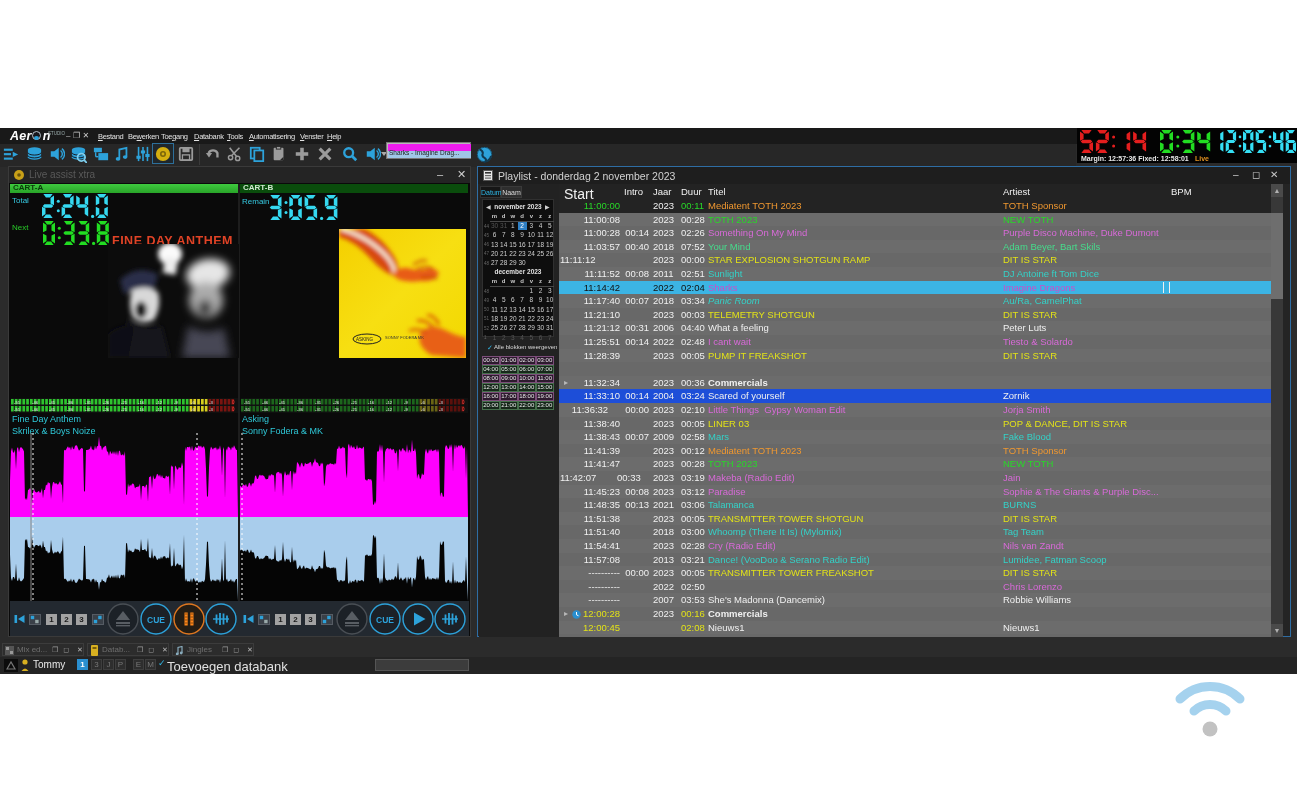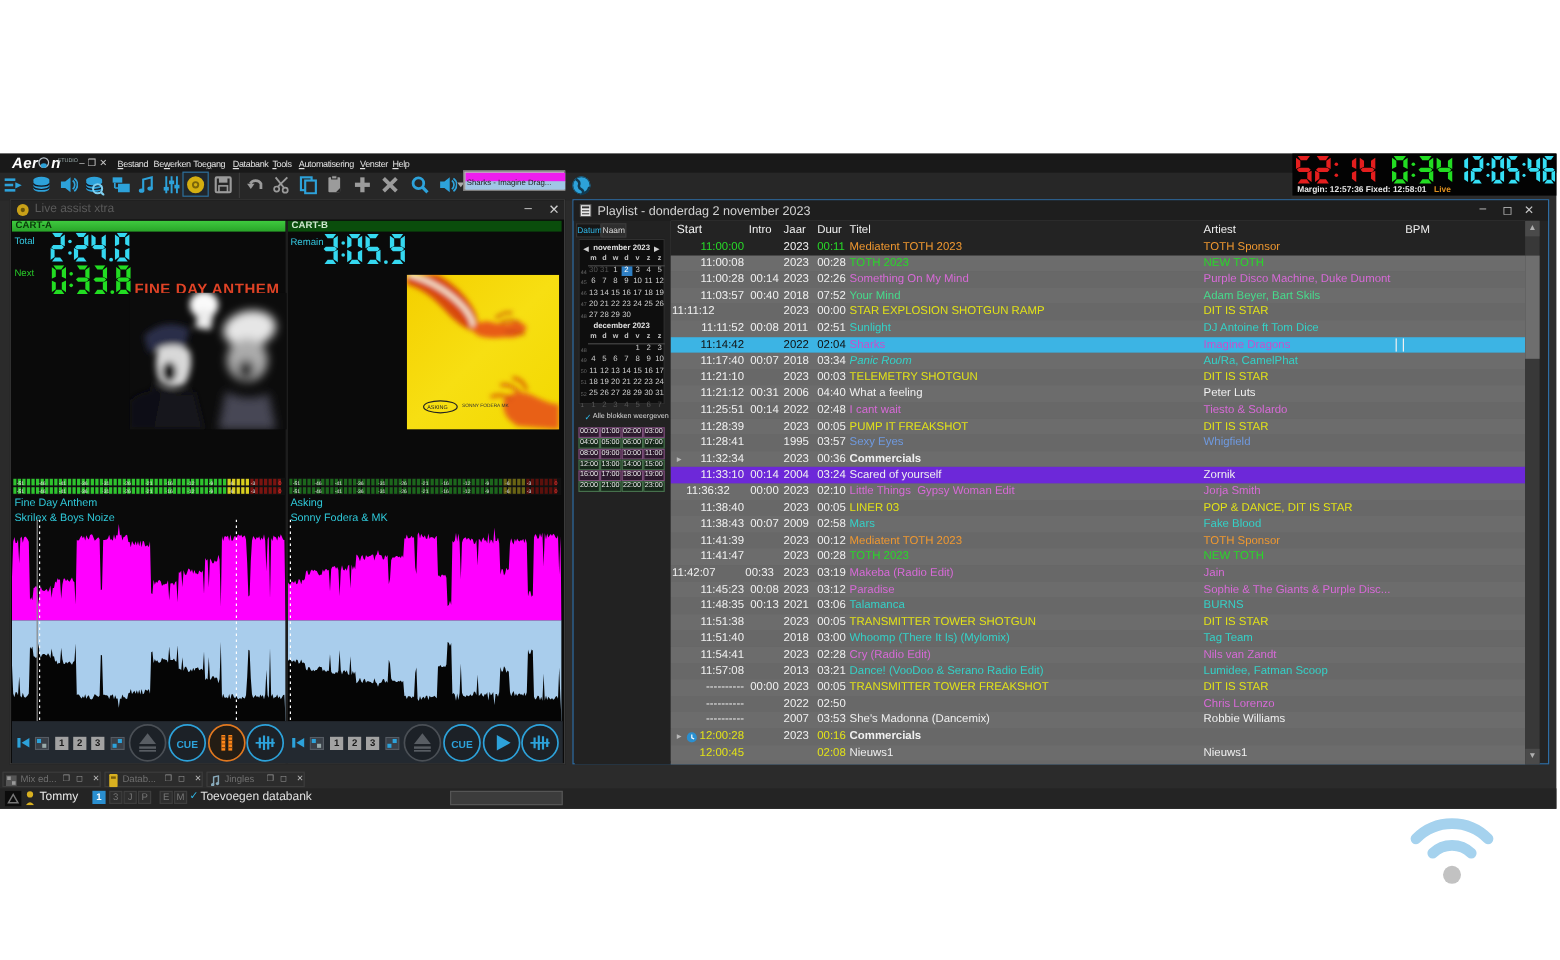--- a/index.html
+++ b/index.html
@@ -906,21 +906,21 @@
           <div class="abs" style="left:36px;top:36px;width:17.5px;height:8.6px;background:#2d1a2e;border:1px solid #7c4e7a;font-size:6px;color:#e8e8e8;text-align:center;line-height:7px">18:00</div>
           <div class="abs" style="left:54px;top:36px;width:17.5px;height:8.6px;background:#2d1a2e;border:1px solid #7c4e7a;font-size:6px;color:#e8e8e8;text-align:center;line-height:7px">19:00</div>
           <div class="abs" style="left:0px;top:45px;width:17.5px;height:8.6px;background:#16281a;border:1px solid #46704c;font-size:6px;color:#e8e8e8;text-align:center;line-height:7px">20:00</div>
           <div class="abs" style="left:18px;top:45px;width:17.5px;height:8.6px;background:#16281a;border:1px solid #46704c;font-size:6px;color:#e8e8e8;text-align:center;line-height:7px">21:00</div>
           <div class="abs" style="left:36px;top:45px;width:17.5px;height:8.6px;background:#16281a;border:1px solid #46704c;font-size:6px;color:#e8e8e8;text-align:center;line-height:7px">22:00</div>
           <div class="abs" style="left:54px;top:45px;width:17.5px;height:8.6px;background:#16281a;border:1px solid #46704c;font-size:6px;color:#e8e8e8;text-align:center;line-height:7px">23:00</div>
         </div>
 </div>
 <div class="abs" style="left:81px;top:17px;width:712px;height:453px;background:#696969">
 <div class="abs" style="left:0;top:0;width:712px;height:29px;background:#232323"></div>
-<div class="abs" style="left:5px;top:2px;font-size:10px;color:#f0f0f0">Start</div>
+<div class="abs" style="left:5px;top:2px;font-size:14px;color:#f0f0f0">Start</div>
 <div class="abs" style="left:65px;top:2px;font-size:9.5px;color:#f0f0f0">Intro</div>
 <div class="abs" style="left:94px;top:2px;font-size:9.5px;color:#f0f0f0">Jaar</div>
 <div class="abs" style="left:122px;top:2px;font-size:9.5px;color:#f0f0f0">Duur</div>
 <div class="abs" style="left:149px;top:2px;font-size:9.5px;color:#f0f0f0">Titel</div>
 <div class="abs" style="left:444px;top:2px;font-size:9.5px;color:#f0f0f0">Artiest</div>
 <div class="abs" style="left:612px;top:2px;font-size:9.5px;color:#f0f0f0">BPM</div>
 <div class="abs" style="left:0;top:15.0px;width:712px;height:13.6px;background:#232323;font-size:9.5px;line-height:13.6px;white-space:nowrap">
 <div class="abs" style="left:1px;top:0;width:60px;text-align:right;color:#28d828">11:00:00</div>
 <div class="abs" style="left:94px;top:0;color:#f0f0f0">2023</div>
 <div class="abs" style="left:122px;top:0;color:#28d828">00:11</div>
@@ -1005,36 +1005,29 @@
 <div class="abs" style="left:149px;top:0;color:#d86ad8;">I cant wait</div>
 <div class="abs" style="left:444px;top:0;color:#d86ad8">Tiesto &amp; Solardo</div>
 </div>
 <div class="abs" style="left:0;top:164.6px;width:712px;height:13.6px;background:#6c6c6c;font-size:9.5px;line-height:13.6px;white-space:nowrap">
 <div class="abs" style="left:1px;top:0;width:60px;text-align:right;color:#f0f0f0">11:28:39</div>
 <div class="abs" style="left:94px;top:0;color:#f0f0f0">2023</div>
 <div class="abs" style="left:122px;top:0;color:#f0f0f0">00:05</div>
 <div class="abs" style="left:149px;top:0;color:#e2e218;">PUMP IT FREAKSHOT</div>
 <div class="abs" style="left:444px;top:0;color:#e2e218">DIT IS STAR</div>
 </div>
-<div class="abs" style="left:0;top:178.2px;width:712px;height:13.6px;background:#686868;font-size:9.5px;line-height:13.6px;white-space:nowrap">
-<div class="abs" style="left:1px;top:0;width:60px;text-align:right;color:#f0f0f0">11:28:41</div>
-<div class="abs" style="left:94px;top:0;color:#f0f0f0">1995</div>
-<div class="abs" style="left:122px;top:0;color:#f0f0f0">03:57</div>
-<div class="abs" style="left:149px;top:0;color:#6f9ae0;">Sexy Eyes</div>
-<div class="abs" style="left:444px;top:0;color:#6f9ae0">Whigfield</div>
-</div>
 <div class="abs" style="left:0;top:191.8px;width:712px;height:13.6px;background:#6c6c6c;font-size:9.5px;line-height:13.6px;white-space:nowrap">
 <div class="abs" style="left:5px;top:0;font-size:8px;color:#b8b8b8">▸</div>
 <div class="abs" style="left:1px;top:0;width:60px;text-align:right;color:#f0f0f0">11:32:34</div>
 <div class="abs" style="left:94px;top:0;color:#f0f0f0">2023</div>
 <div class="abs" style="left:122px;top:0;color:#f0f0f0">00:36</div>
 <div class="abs" style="left:149px;top:0;color:#f0f0f0;font-weight:bold;">Commercials</div>
 <div class="abs" style="left:444px;top:0;color:#f0f0f0"></div>
 </div>
-<div class="abs" style="left:0;top:205.4px;width:712px;height:13.6px;background:#6d28d9;font-size:9.5px;line-height:13.6px;white-space:nowrap">
+<div class="abs" style="left:0;top:205.4px;width:712px;height:13.6px;background:#1d4ed8;font-size:9.5px;line-height:13.6px;white-space:nowrap">
 <div class="abs" style="left:1px;top:0;width:60px;text-align:right;color:#f0f0f0">11:33:10</div>
 <div class="abs" style="left:58px;top:0;width:32px;text-align:right;color:#f0f0f0">00:14</div>
 <div class="abs" style="left:94px;top:0;color:#f0f0f0">2004</div>
 <div class="abs" style="left:122px;top:0;color:#f0f0f0">03:24</div>
 <div class="abs" style="left:149px;top:0;color:#f0f0f0;">Scared of yourself</div>
 <div class="abs" style="left:444px;top:0;color:#f0f0f0">Zornik</div>
 </div>
 <div class="abs" style="left:0;top:219.0px;width:712px;height:13.6px;background:#6c6c6c;font-size:9.5px;line-height:13.6px;white-space:nowrap">
 <div class="abs" style="left:1px;top:0;width:60px;text-align:center;color:#f0f0f0">11:36:32</div>
 <div class="abs" style="left:58px;top:0;width:32px;text-align:right;color:#f0f0f0">00:00</div>
@@ -1067,21 +1060,21 @@
 </div>
 <div class="abs" style="left:0;top:273.4px;width:712px;height:13.6px;background:#6c6c6c;font-size:9.5px;line-height:13.6px;white-space:nowrap">
 <div class="abs" style="left:1px;top:0;width:60px;text-align:right;color:#f0f0f0">11:41:47</div>
 <div class="abs" style="left:94px;top:0;color:#f0f0f0">2023</div>
 <div class="abs" style="left:122px;top:0;color:#f0f0f0">00:28</div>
 <div class="abs" style="left:149px;top:0;color:#28d828;">TOTH 2023</div>
 <div class="abs" style="left:444px;top:0;color:#28d828">NEW TOTH</div>
 </div>
 <div class="abs" style="left:0;top:287.0px;width:712px;height:13.6px;background:#686868;font-size:9.5px;line-height:13.6px;white-space:nowrap">
 <div class="abs" style="left:1px;top:0;width:60px;color:#f0f0f0">11:42:07</div>
-<div class="abs" style="left:58px;top:0;width:32px;text-align:center;color:#f0f0f0">00:33</div>
+<div class="abs" style="left:58px;top:0;width:32px;text-align:left;color:#f0f0f0">00:33</div>
 <div class="abs" style="left:94px;top:0;color:#f0f0f0">2023</div>
 <div class="abs" style="left:122px;top:0;color:#f0f0f0">03:19</div>
 <div class="abs" style="left:149px;top:0;color:#d86ad8;">Makeba (Radio Edit)</div>
 <div class="abs" style="left:444px;top:0;color:#d86ad8">Jain</div>
 </div>
 <div class="abs" style="left:0;top:300.6px;width:712px;height:13.6px;background:#6c6c6c;font-size:9.5px;line-height:13.6px;white-space:nowrap">
 <div class="abs" style="left:1px;top:0;width:60px;text-align:right;color:#f0f0f0">11:45:23</div>
 <div class="abs" style="left:58px;top:0;width:32px;text-align:right;color:#f0f0f0">00:08</div>
 <div class="abs" style="left:94px;top:0;color:#f0f0f0">2023</div>
 <div class="abs" style="left:122px;top:0;color:#f0f0f0">03:12</div>
@@ -1211,19 +1204,19 @@
       <path d="M0.5 12 q3.5 -5 7 0 Z" fill="#d8b020"></path>
     </svg>
 <div class="abs" style="left:33px;top:531px;font-size:10px;color:#e8e8e8">Tommy</div>
 <div class="abs" style="left:77px;top:531px;width:11px;height:11px;background:#2a8fd0;color:#fff;font-size:8px;font-weight:bold;text-align:center;line-height:11px">1</div>
 <div class="abs" style="left:91px;top:531px;width:11px;height:11px;background:#2e2e2e;border:1px solid #3e3e3e;color:#777;font-size:8px;text-align:center;line-height:10px">3</div>
 <div class="abs" style="left:103px;top:531px;width:11px;height:11px;background:#2e2e2e;border:1px solid #3e3e3e;color:#777;font-size:8px;text-align:center;line-height:10px">J</div>
 <div class="abs" style="left:115px;top:531px;width:11px;height:11px;background:#2e2e2e;border:1px solid #3e3e3e;color:#777;font-size:8px;text-align:center;line-height:10px">P</div>
 <div class="abs" style="left:133px;top:531px;width:11px;height:11px;background:#2e2e2e;border:1px solid #3e3e3e;color:#777;font-size:8px;text-align:center;line-height:10px">E</div>
 <div class="abs" style="left:145px;top:531px;width:11px;height:11px;background:#2e2e2e;border:1px solid #3e3e3e;color:#777;font-size:8px;text-align:center;line-height:10px">M</div>
 <div class="abs" style="left:158px;top:530px;font-size:9px;color:#2fb8e8">✓</div>
-<div class="abs" style="left:167px;top:531px;font-size:10px;color:#e0e0e0">Toevoegen databank</div>
+<div class="abs" style="left:167px;top:531px;font-size:13px;color:#e0e0e0">Toevoegen databank</div>
 <div class="abs" style="left:375px;top:531px;width:94px;height:12px;background:#3c3c3c;border:1px solid #555"></div>
 </div>
 <svg class="abs" style="left:1172px;top:669px" width="76" height="72" viewBox="0 0 76 72">
 <path d="M8 30 A42 42 0 0 1 68 30" fill="none" stroke="#a5d2ee" stroke-width="9" stroke-linecap="round"></path>
 <path d="M22 42 A23 23 0 0 1 54 42" fill="none" stroke="#a5d2ee" stroke-width="9" stroke-linecap="round"></path>
 <circle cx="38" cy="60" r="7.5" fill="#c2c2c2"></circle>
 </svg>
 </body></html>

